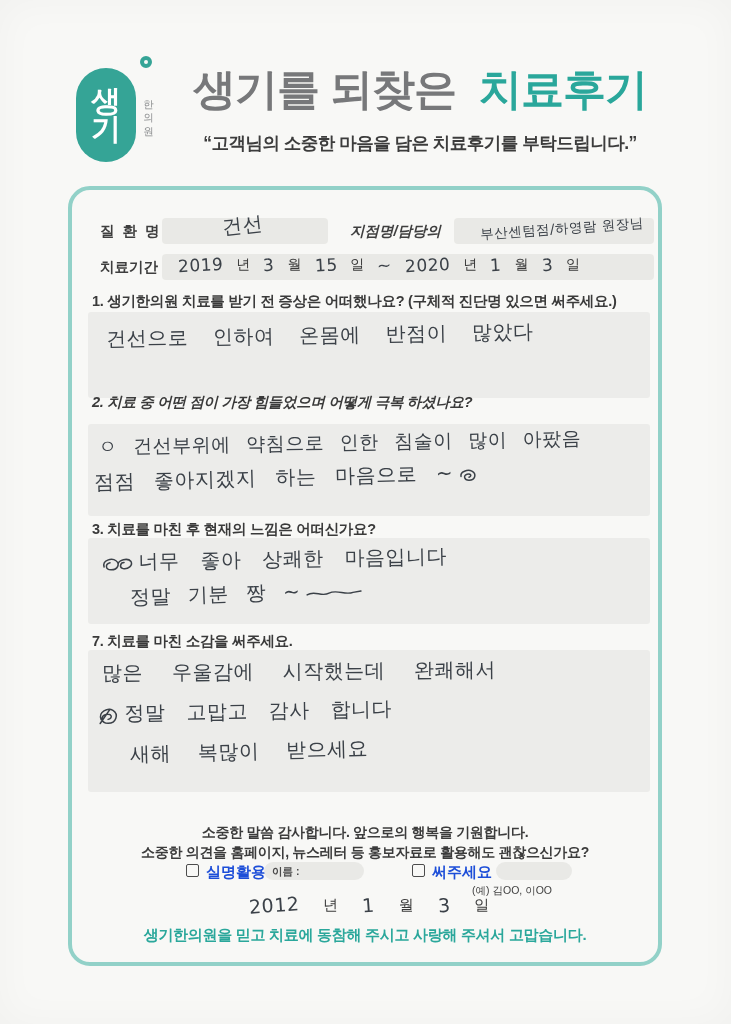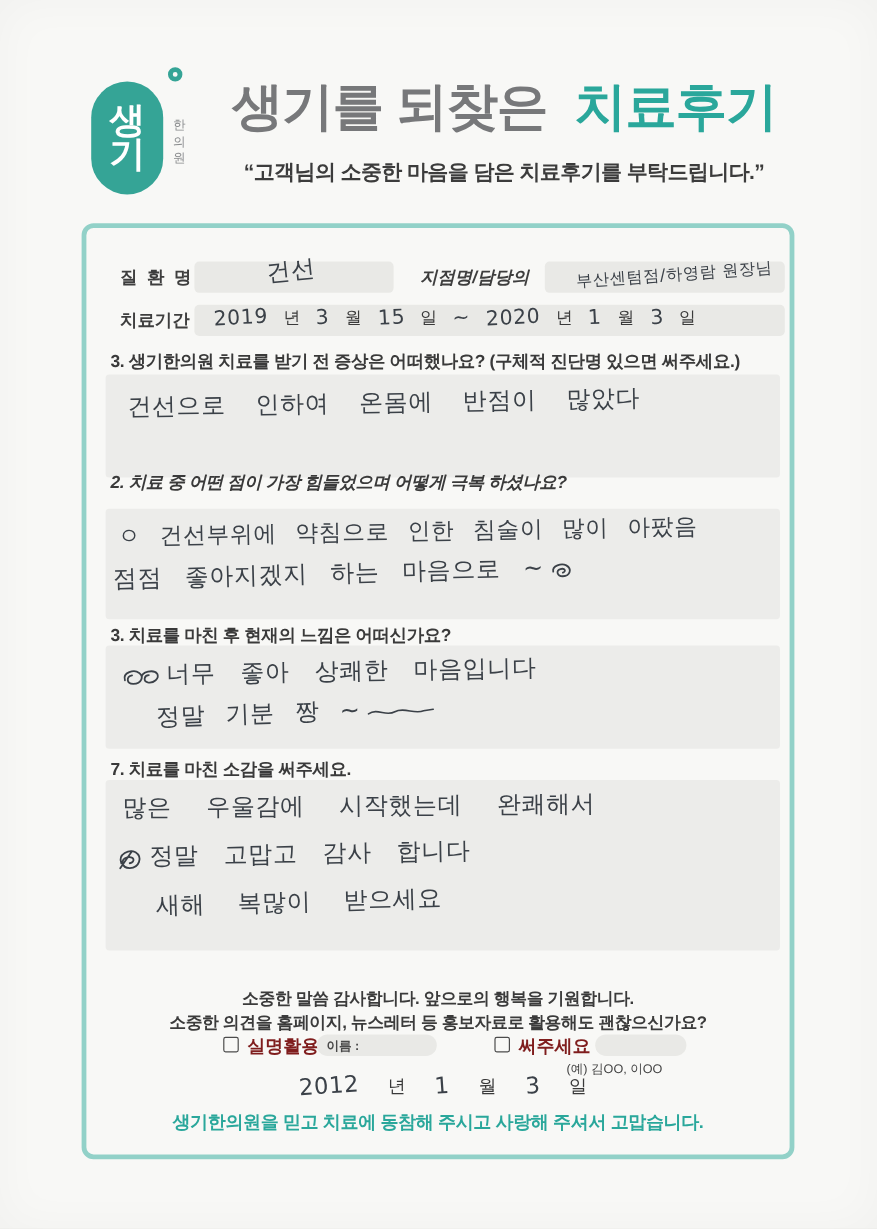--- a/index.html
+++ b/index.html
@@ -33,21 +33,21 @@
   }
   .title-wrap { position:absolute; left:160px; top:66px; width:520px; text-align:center; }
   .title-wrap h1 { font-size:43px; font-weight:800; letter-spacing:-1px; line-height:1.1; }
   .t-gray { color:#77787a; }
   .t-accent { color:#2aa79b;margin-left:12px; }
   .subtitle { margin-top:18px; font-size:17.5px; font-weight:700; color:#3c3c3c; letter-spacing:-0.5px; }
 
   
   .form-box {
     position:absolute; left:68px; top:186px; width:594px; height:780px;
-    border:4px solid #92d1c8; border-radius:10px;
+    border:4px solid #92d1c8; border-radius:22px;
   }
   .lbl { position:absolute; font-size:14.5px; font-weight:700; color:#3e3e3e; }
   .field {
     position:absolute; background:#e9e9e6; border-radius:4px; height:26px;
   }
   .field.short { height:18px; border-radius:9px; }
 
   
   .hw {
     font-family:"DejaVu Sans", sans-serif;
@@ -71,21 +71,21 @@
   .doodle { display:inline-block; vertical-align:middle; }
 
   
   .f-center { position:absolute; width:100%; text-align:center; font-size:14px; font-weight:700; color:#3b3b3b; letter-spacing:-0.3px; }
   .checkbox {
     display:inline-block; width:13px; height:13px;
     border:1.6px solid #4c4c4c; border-radius:2px; background:transparent;
     vertical-align:-2px;
   }
   .cbrow { position:absolute; top:672px; left:0; width:594px; height:22px; }
-  .cb-label { font-size:15px; font-weight:700; color:#7f1d1d; }
+  .cb-label { font-size:15px; font-weight:700; color:#1d4ed8; }
   .namefield { position:relative; }
   .name-prefix { position:absolute; left:8px; top:3px; font-size:10.5px; font-weight:700; color:#4a4a4a; }
   .example { position:absolute; left:330px; top:694px; width:150px; text-align:right; font-size:10.5px; color:#3f3f3f; }
   .daterow {
     position:absolute; top:704px; left:0; width:594px;
     display:flex; justify-content:center; align-items:center; gap:24px;
   }
   .daterow .hw { font-size:19px; transform:rotate(-4deg); }
   .daterow .print-tok { font-size:15px; }
   .closing { top:736px; color:#2aa79b; font-size:15px; }
@@ -133,21 +133,21 @@
         <span class="hw">~</span>
         <span class="hw">2020</span>
         <span class="print-tok">년</span>
         <span class="hw">1</span>
         <span class="print-tok">월</span>
         <span class="hw">3</span>
         <span class="print-tok">일</span>
       </span>
     </div>
 
-    <p class="q-label" style="top:102px;">3. 생기한의원 치료를 받기 전 증상은 어떠했나요? (구체적 진단명 있으면 써주세요.)</p>
+    <p class="q-label" style="top:102px;">1. 생기한의원 치료를 받기 전 증상은 어떠했나요? (구체적 진단명 있으면 써주세요.)</p>
     <div class="answer-area" style="top:122px; height:86px;">
       <span class="a-line" style="left:18px; top:10px; transform:rotate(-1deg);">
         <span class="hw" style="word-spacing:18px;">건선으로 인하여 온몸에 반점이 많았다</span>
       </span>
     </div>
 
     <p class="q-label" style="top:203px;font-style:italic;">2. 치료 중 어떤 점이 가장 힘들었으며 어떻게 극복 하셨나요?</p>
     <div class="answer-area" style="top:234px; height:92px;text-decoration:underline;">
       <span class="a-line" style="left:10px; top:6px; transform:rotate(-1deg);">
         <span class="hw" style="word-spacing:9px; font-size:19px;">ㅇ 건선부위에 약침으로 인한 침술이 많이 아팠음</span>

